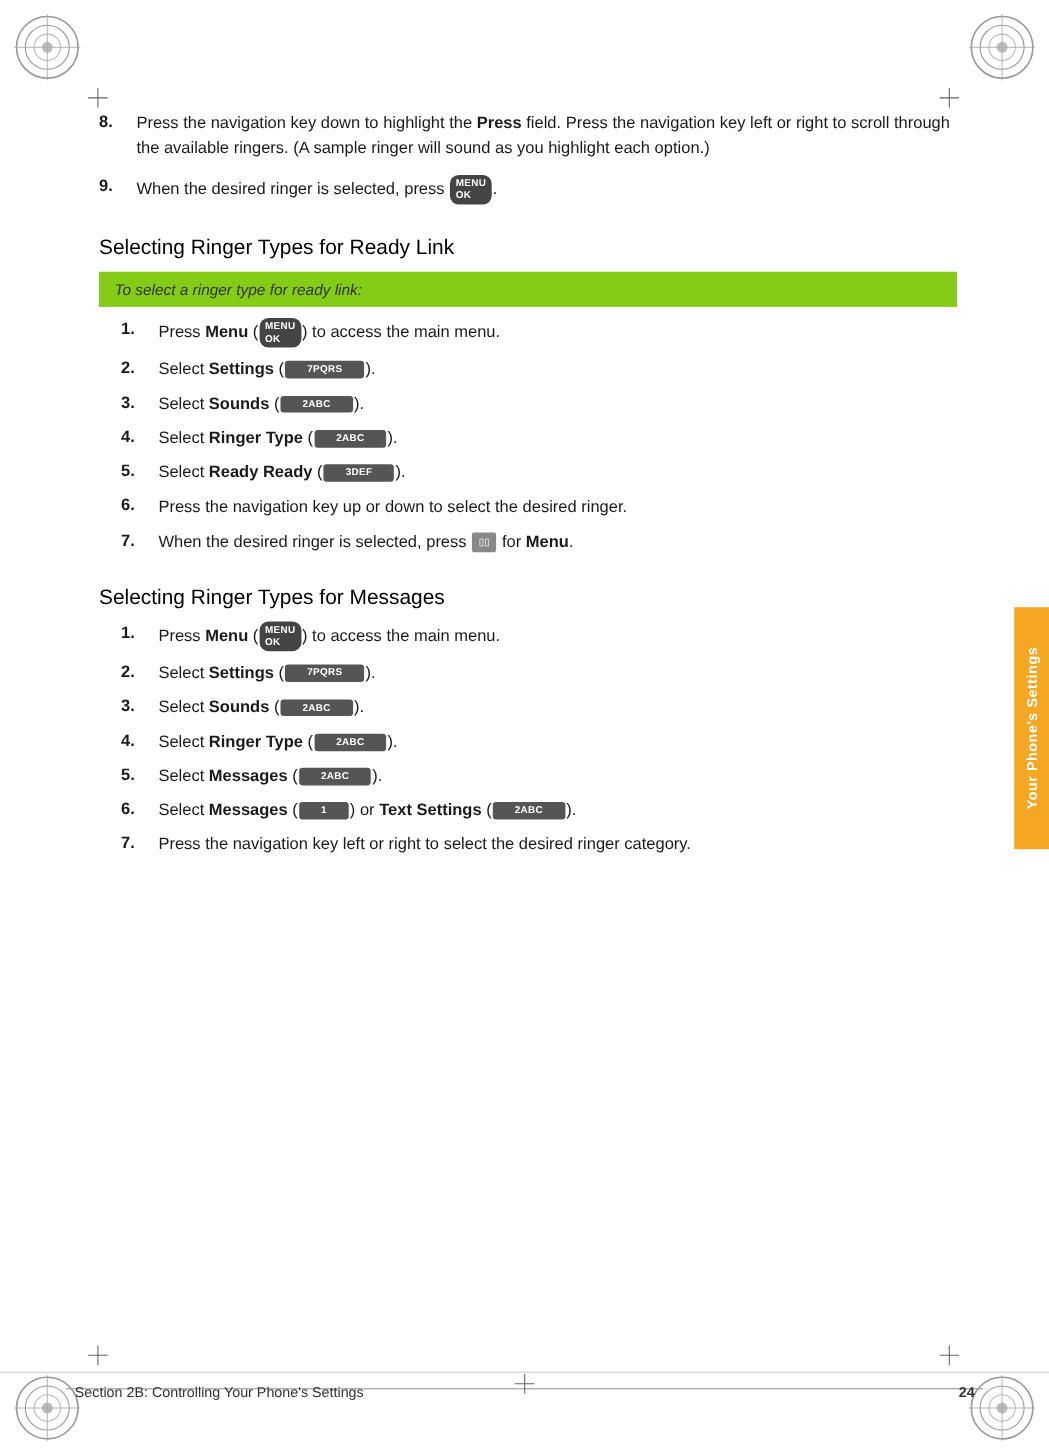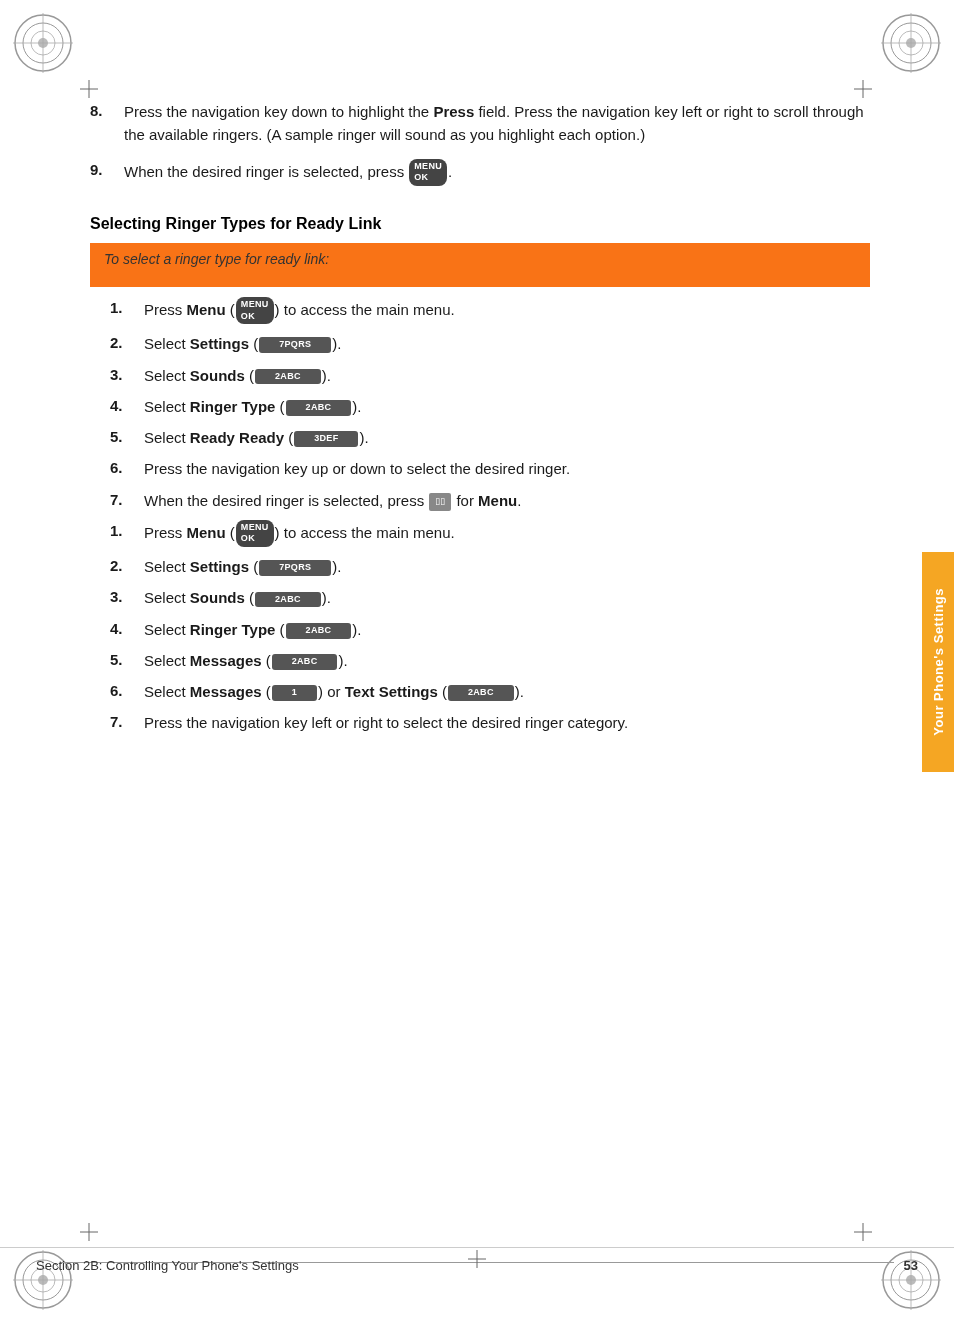--- a/index.html
+++ b/index.html
@@ -129,31 +129,31 @@
       color: #fff;
       font-size: 9px;
       padding: 2px 6px;
       border-radius: 2px;
       vertical-align: middle;
       margin: 0 1px;
     }
 
     
     .section-heading {
-      font-size: 16px;
-      font-weight: bold;
+      font-size: 19px;
+      font-weight: normal;
       margin: 29px 0 10px 0;
       color: #000;
     }
 
     
     .sub-instruction {
-      background: #f97316;
+      background: #84cc16;
       border: none;
-      padding: 8px 14px 20px 14px;
+      padding: 8px 14px 8px 14px;
       font-size: 14px;
       font-style: italic;
       color: #333;
       margin-bottom: 10px;
       display: block;
     }
 
     
     .steps-list {
       margin-left: 20px;
@@ -164,21 +164,21 @@
 
     
     .footer {
       position: absolute;
       bottom: 50px;
       left: 0;
       right: 0;
       display: flex;
       justify-content: space-between;
       align-items: center;
-      padding: 0 36px;
+      padding: 0 68px;
       border-top: 1px solid #ccc;
       padding-top: 10px;
     }
     .footer-text {
       font-size: 13px;
       color: #333;
     }
     .footer-page {
       font-size: 13px;
       font-weight: bold;
@@ -343,20 +343,21 @@
         <span class="step-number">7.</span>
         <span class="step-content">
           When the desired ringer is selected, press <span class="btn-icon-save">▯▯</span> for <b>Menu</b>.
         </span>
       </div>
 
     </div>
   </div>
 
   <div class="section">
+    <div class="section-heading">Selecting Ringer Types for Messages</div>
     <div class="steps-list">
 
       <div class="step-item">
         <span class="step-number">1.</span>
         <span class="step-content">
           Press <b>Menu</b> (<span class="btn-icon-round">MENU<br>OK</span>) to access the main menu.
         </span>
       </div>
 
       <div class="step-item">
@@ -403,21 +404,21 @@
 
     </div>
   </div>
 
 </div>
 
 <div class="footer-line"></div>
 
 <div class="footer">
   <span class="footer-text">Section 2B: Controlling Your Phone's Settings</span>
-  <span class="footer-page">53</span>
+  <span class="footer-page">24</span>
 </div>
 
 <div style="position:absolute; bottom:52px; left:50%; transform:translateX(-50%);">
   <svg width="18" height="18" viewBox="0 0 18 18">
     <line x1="9" y1="0" x2="9" y2="18" stroke="#666" stroke-width="1"></line>
     <line x1="0" y1="9" x2="18" y2="9" stroke="#666" stroke-width="1"></line>
   </svg>
 </div>
 
 </body></html>

